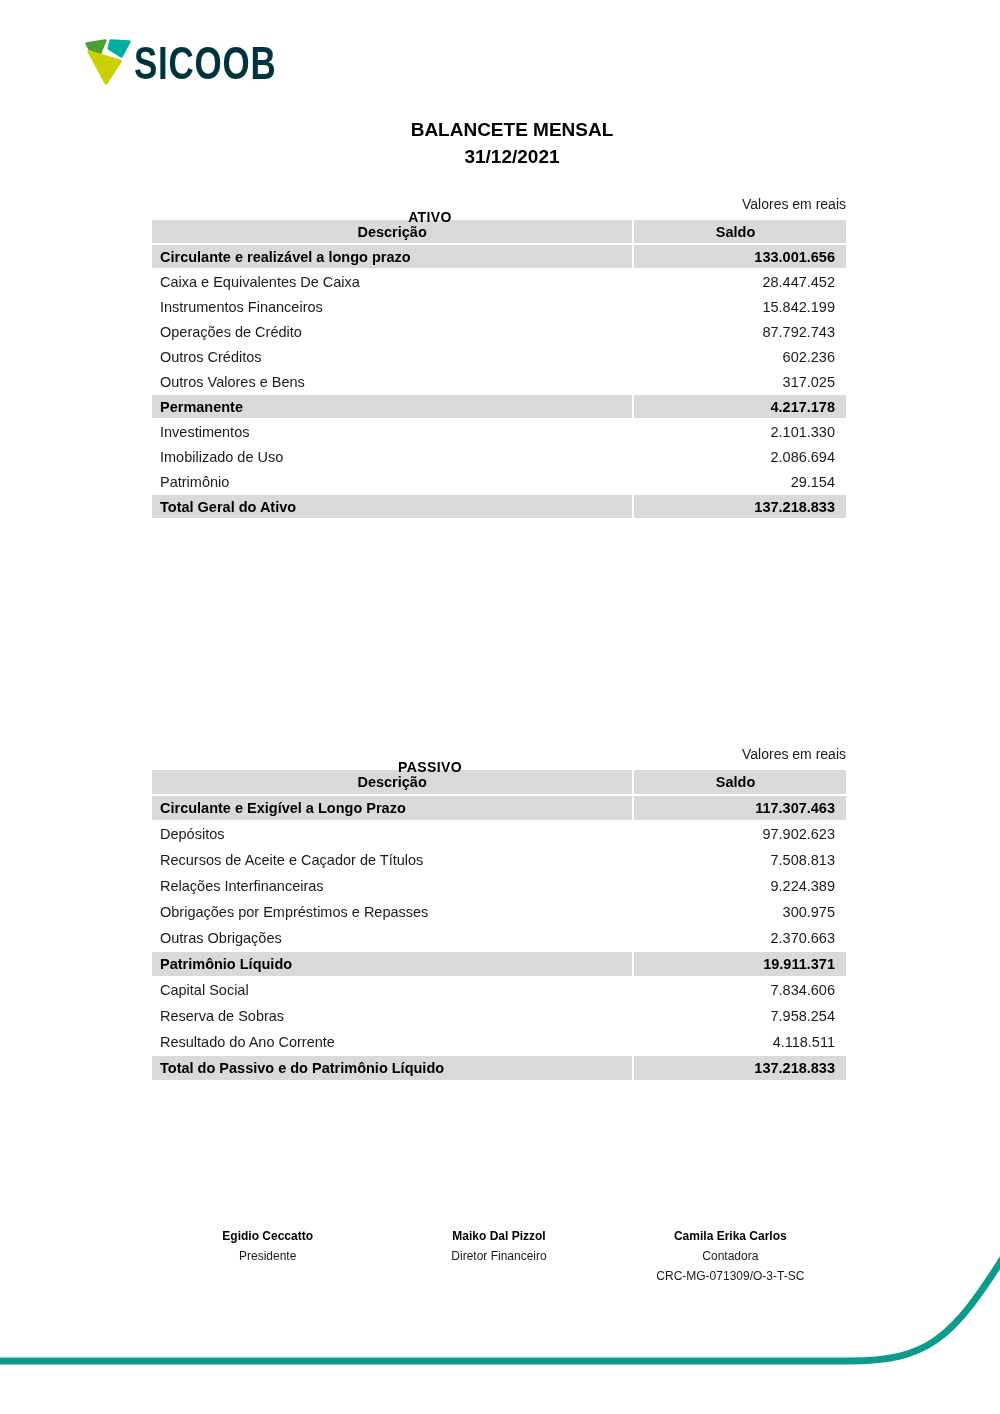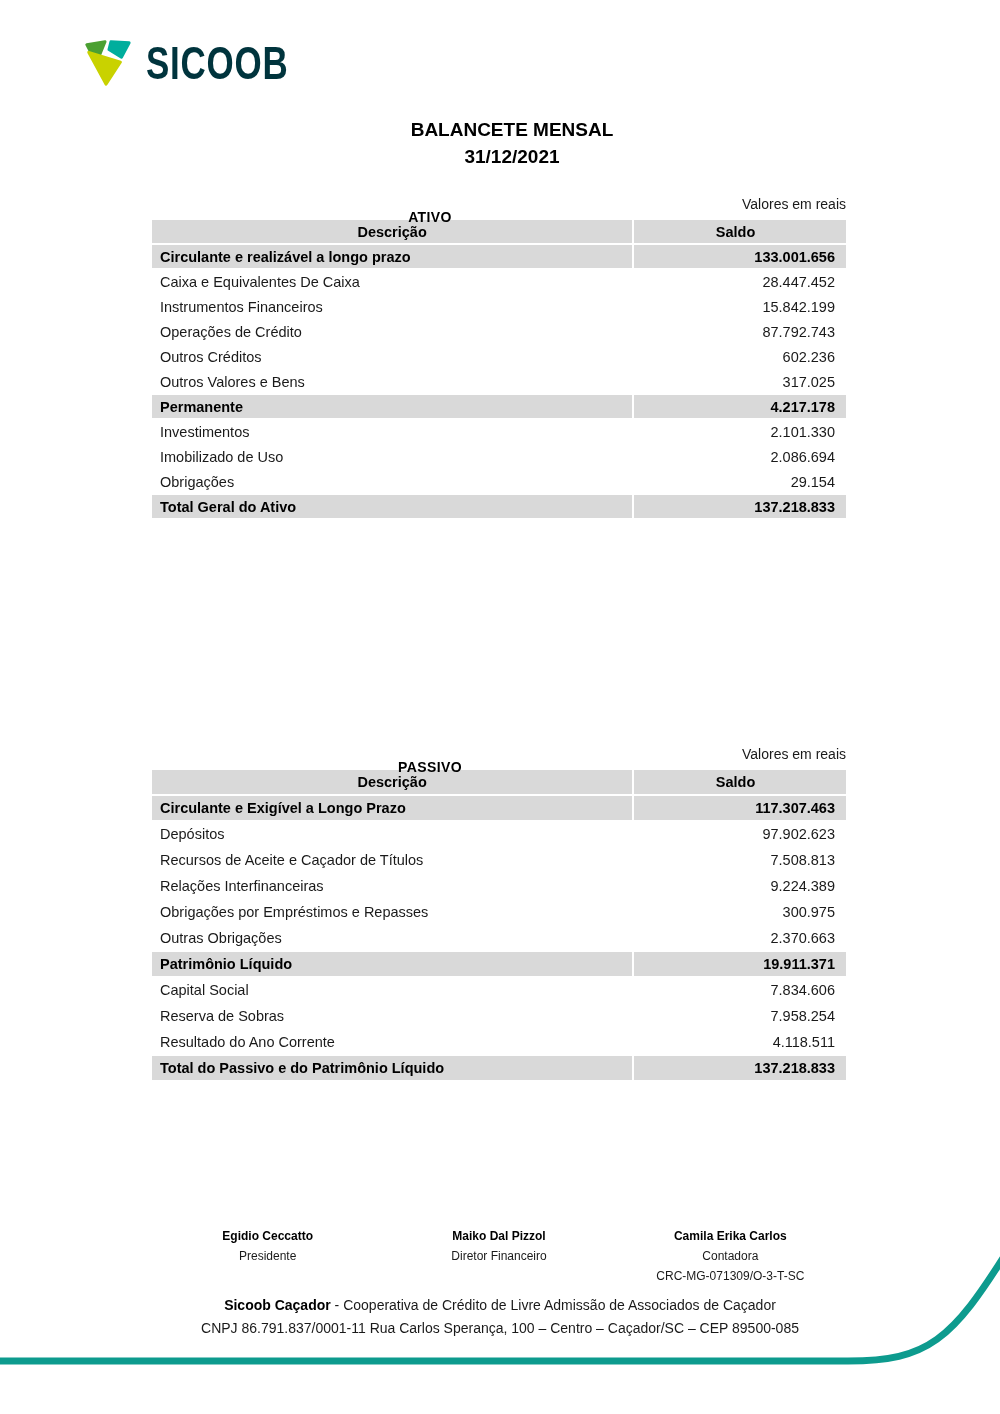--- a/index.html
+++ b/index.html
@@ -9,21 +9,21 @@
     --logo-teal:#00ae9d;
     --logo-lime:#c9d200;
     --logo-text:#00343d;
     --ink:#1a1a1a;
   }
   html,body{margin:0;padding:0;background:#fff;}
   .page{position:relative;width:1000px;height:1414px;background:#fff;overflow:hidden;
         font-family:"Liberation Sans",sans-serif;color:var(--ink);}
 
   
-  .logo{position:absolute;left:80px;top:36px;display:flex;align-items:center;gap:12px;}
+  .logo{position:absolute;left:80px;top:36px;display:flex;gap:0;}
   .logo svg{width:54px;height:52px;}
   .logo-text{font-size:46px;font-weight:bold;color:var(--logo-text);display:inline-block;
              transform:scaleX(.76);transform-origin:left center;letter-spacing:1px;}
   .p-green{fill:var(--logo-green);stroke:var(--logo-green);}
   .p-teal{fill:var(--logo-teal);stroke:var(--logo-teal);}
   .p-lime{fill:var(--logo-lime);stroke:var(--logo-lime);}
   .logo polygon{stroke-width:3;stroke-linejoin:round;}
 
   
   .title{position:absolute;left:12px;top:116px;width:100%;text-align:center;
@@ -135,21 +135,21 @@
     <div class="cell desc">Investimentos</div>
     <div class="cell val">2.101.330</div>
   </div>
 
   <div class="trow">
     <div class="cell desc">Imobilizado de Uso</div>
     <div class="cell val">2.086.694</div>
   </div>
 
   <div class="trow">
-    <div class="cell desc">Obrigações</div>
+    <div class="cell desc">Patrimônio</div>
     <div class="cell val">29.154</div>
   </div>
 
   <div class="trow em">
     <div class="cell desc">Total Geral do Ativo</div>
     <div class="cell val">137.218.833</div>
   </div>
 </div>
   </div>
 
@@ -234,22 +234,18 @@
     <div class="extra"></div>
   </div>
 
   <div class="sig">
     <div class="name">Camila Erika Carlos</div>
     <div class="role">Contadora</div>
     <div class="extra">CRC-MG-071309/O-3-T-SC</div>
   </div>
 </div>
 
-  <div class="footer">
-    <div><span class="b">Sicoob Caçador</span><span> - Cooperativa de Crédito de Livre Admissão de Associados de Caçador</span></div>
-    <div>CNPJ 86.791.837/0001-11 Rua Carlos Sperança, 100 – Centro – Caçador/SC – CEP 89500-085</div>
-  </div>
 
   <svg class="curve" viewBox="0 0 1000 1414" aria-hidden="true">
     <path d="M -8 1361 L 848 1361 C 928 1361 952 1340 1008 1250"></path>
   </svg>
 
 </div>
 
 </body></html>

